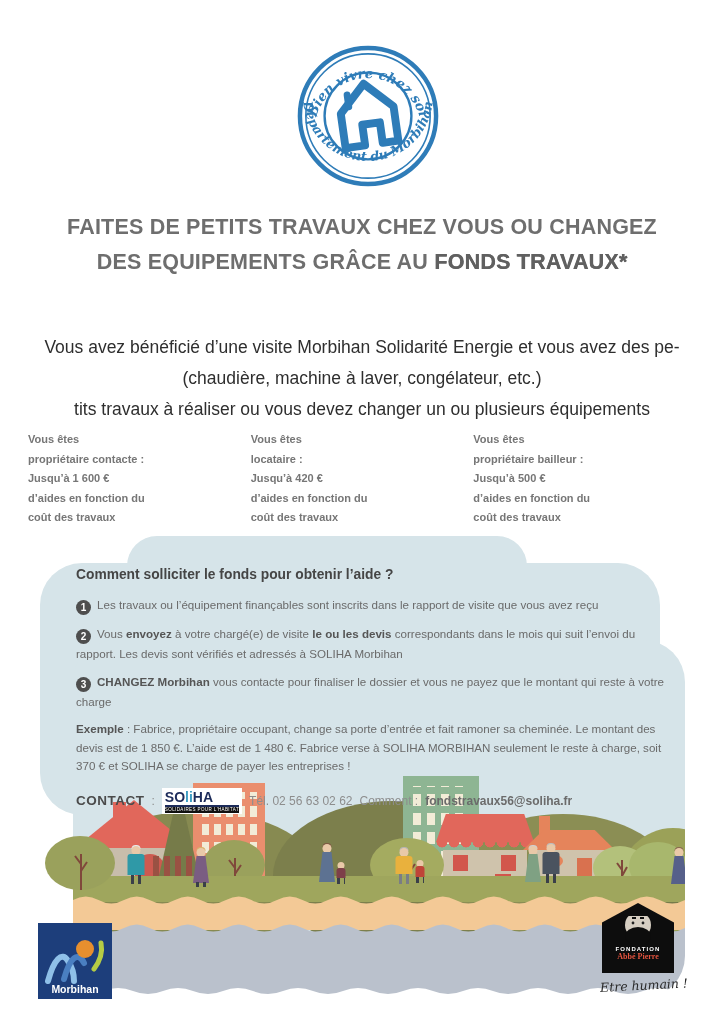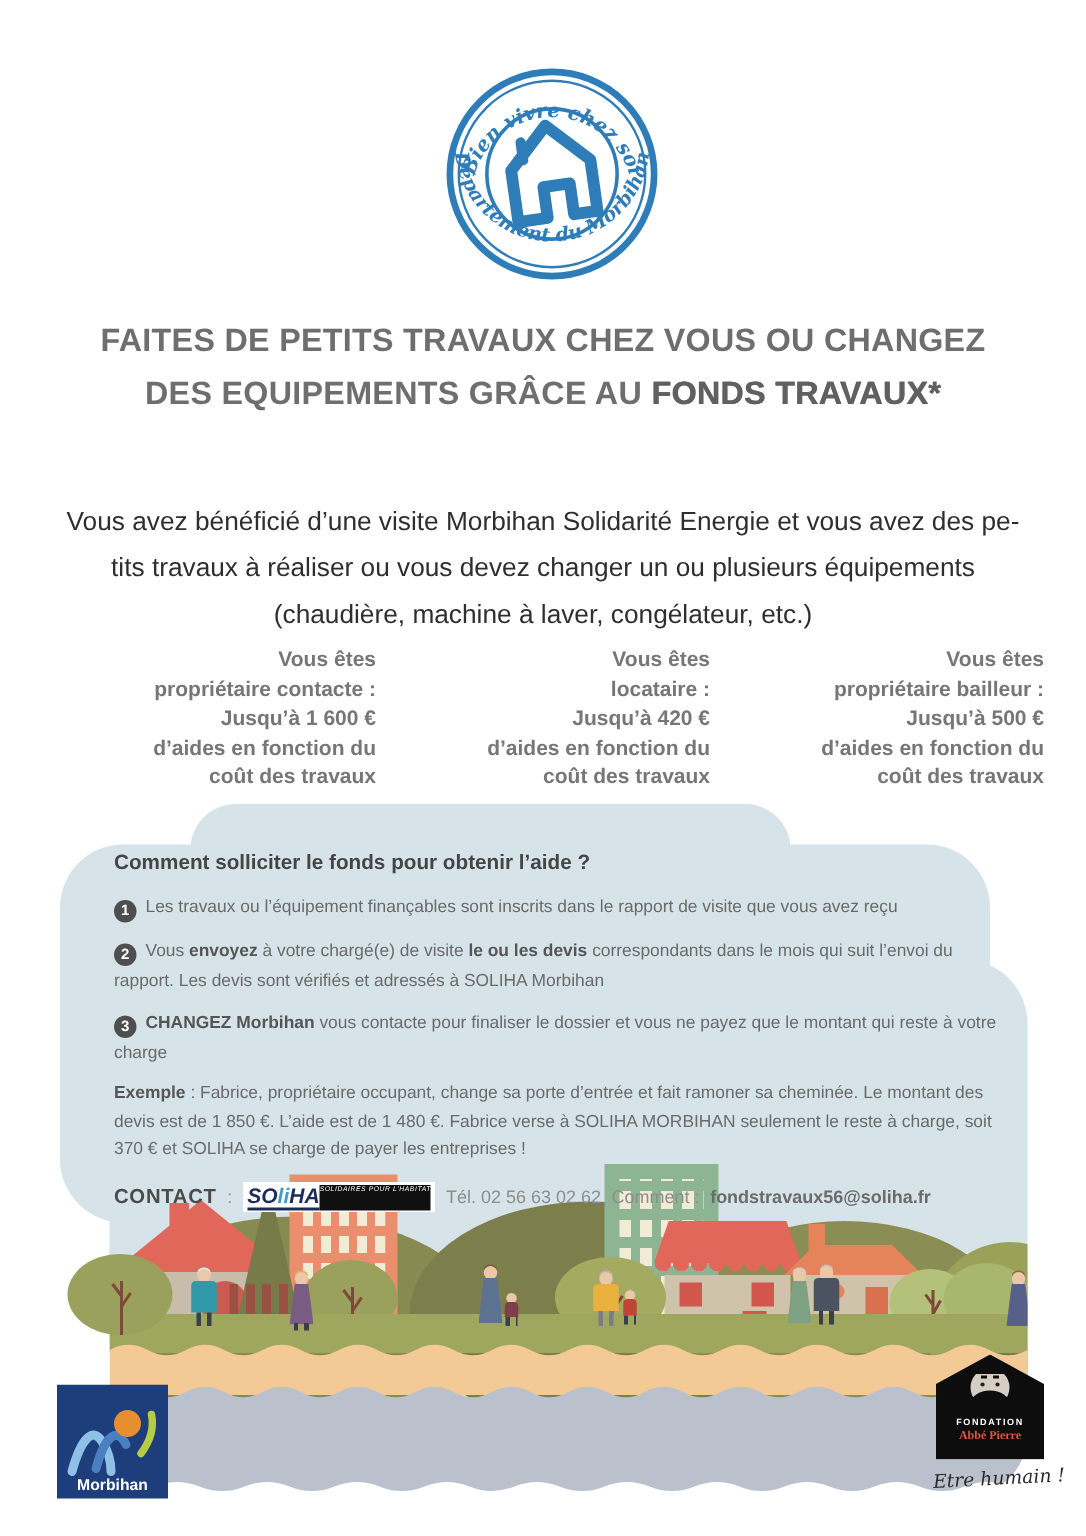--- a/index.html
+++ b/index.html
@@ -10,37 +10,37 @@
   .stamp text{fill:var(--stamp-blue);font-family:"DejaVu Serif",serif;font-style:italic;font-weight:bold;}
   
   .title{position:absolute;left:0;top:210px;width:724px;text-align:center;
          font-size:21.5px;font-weight:bold;color:#6e6e6e;line-height:35px;letter-spacing:0.2px;}
   .title .strong{color:#606060;text-shadow:0.4px 0 0 #606060;}
   
   .intro{position:absolute;left:40px;top:332px;width:644px;text-align:center;
          font-size:17.5px;color:#2e2e2e;line-height:31px;}
   
   .cols{position:absolute;left:28px;top:430px;width:668px;display:flex;z-index:3;}
-  .col{flex:1;text-align:right;font-size:14px;font-weight:bold;color:#767676;line-height:19.5px;}
+  .col{flex:1;text-align:left;font-size:11px;font-weight:bold;color:#767676;line-height:19.5px;}
   
   .bluebox{position:absolute;background:var(--box-blue);}
   .boxA{left:40px;top:563px;width:620px;height:252px;border-radius:42px;}
   .boxB{left:127px;top:536px;width:400px;height:120px;border-radius:30px;}
   .boxC{left:73px;top:640px;width:612px;height:300px;border-radius:42px;}
   .box-content{position:absolute;left:76px;top:567px;width:602px;z-index:3;color:#6a6a6a;font-size:11.6px;}
   .box-heading{font-size:13.8px;font-weight:bold;color:#454545;margin-bottom:13px;}
   .step{line-height:19px;margin-bottom:9px;}
   .step b,.example b{color:#555555;}
   .badge{display:inline-block;width:15px;height:15px;border-radius:50%;background:#4e4e4e;color:#fff;
          font-size:10px;font-weight:bold;line-height:15px;text-align:center;margin-right:6px;vertical-align:-2px;}
   .example{line-height:18.5px;margin-bottom:10px;}
   .contact{display:flex;align-items:center;gap:7px;font-size:12px;color:#8d8d8d;margin-top:12px;}
   .contact .c-label{font-size:13.5px;font-weight:bold;color:#4b4b4b;letter-spacing:.5px;}
   .contact .c-email{font-weight:bold;color:#6b6b6b;}
-  .soliha{display:inline-flex;background:#fff;padding:2px 3px 1px;line-height:1;font-style:italic;}
+  .soliha{display:inline-flex;flex-direction:column;background:#fff;padding:2px 3px 1px;line-height:1;}
   .sol-word{font-weight:bold;font-size:14px;color:#1c2b5a;border-bottom:2px solid #1c2b5a;padding-bottom:1px;}
   .sol-li{color:#3e9dc3;}
   .sol-tag{background:#101010;color:#fff;font-size:4.5px;letter-spacing:.4px;padding:1px 0;white-space:nowrap;text-align:center;}
   
   .illu{position:absolute;left:73px;top:756px;width:612px;height:242px;z-index:2;
         border-radius:0 0 42px 42px;overflow:hidden;}
   .illu *{position:absolute;}
   .bush{border-radius:50%;}
   .grass{left:0;top:120px;width:612px;height:26px;background:#9fa65d;}
   .strip{left:0;width:612px;}
@@ -52,21 +52,21 @@
   .person .hair{width:9px;height:4px;border-radius:5px 5px 0 0;left:50%;transform:translateX(-50%);top:-1px;}
   .person .torso{left:50%;transform:translateX(-50%);top:8px;border-radius:3px 3px 0 0;}
   .person .dress{left:50%;transform:translateX(-50%);top:8px;clip-path:polygon(22% 0,78% 0,100% 100%,0 100%);}
   .person .legs{left:50%;transform:translateX(-50%);height:9px;width:10px;
         background-image:repeating-linear-gradient(90deg,#3a3f49 0 3px,rgba(0,0,0,0) 3px 7px,#3a3f49 7px 10px);}
   .awning{height:8px;background-image:radial-gradient(circle at 50% 0,#e1675b 0 5.4px,rgba(0,0,0,0) 5.6px);
           background-size:12px 8px;background-repeat:repeat-x;}
   
   .footnote{position:absolute;left:122px;top:958px;width:460px;font-size:10.8px;color:#1c1c1c;z-index:6;}
   .morbihan{position:absolute;left:38px;top:923px;z-index:6;}
-  .fap{position:absolute;left:622px;top:903px;width:76px;z-index:6;text-align:center;}
+  .fap{position:absolute;left:600px;top:903px;width:76px;z-index:6;text-align:center;}
   .fap-house{position:relative;width:72px;height:70px;margin:0 auto;background:#0d0d0d;
              clip-path:polygon(50% 0,100% 28%,100% 100%,0 100%,0 28%);
              display:flex;flex-direction:column;align-items:center;}
   .fap-fondation{margin-top:2px;font-size:6px;letter-spacing:1.1px;color:#fff;font-weight:bold;}
   .fap-abbe{font-size:8px;font-weight:bold;color:#e4543f;font-family:"Liberation Serif",serif;}
   .fap-slogan{margin-top:5px;font-family:"DejaVu Serif",serif;font-style:italic;font-size:12.5px;
               color:#2a2a2a;transform:rotate(-3deg);white-space:nowrap;}
 </style>
 </head>
 <body>
@@ -93,22 +93,22 @@
     </g>
   </svg>
 
   <div class="title">
     <div>FAITES DE PETITS TRAVAUX CHEZ VOUS OU CHANGEZ</div>
     <div><span>DES EQUIPEMENTS GRÂCE AU </span><span class="strong">FONDS TRAVAUX*</span></div>
   </div>
 
   <div class="intro">
     <div>Vous avez bénéficié d’une visite Morbihan Solidarité Energie et vous avez des pe-</div>
+    <div>(chaudière, machine à laver, congélateur, etc.)</div>
     <div>tits travaux à réaliser ou vous devez changer un ou plusieurs équipements</div>
-    <div>(chaudière, machine à laver, congélateur, etc.)</div>
   </div>
 
   <div class="bluebox boxB"></div>
   <div class="bluebox boxA"></div>
   <div class="bluebox boxC"></div>
 
   <div class="cols">
     <div class="col">
       <div>Vous êtes</div>
       <div>propriétaire contacte :</div>

